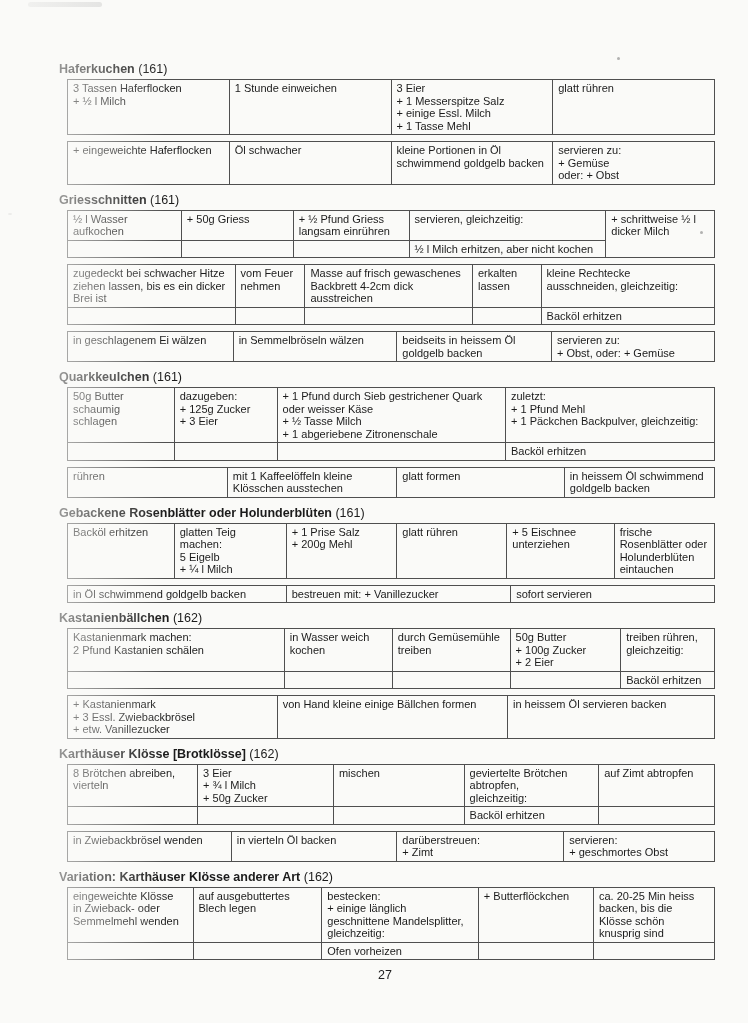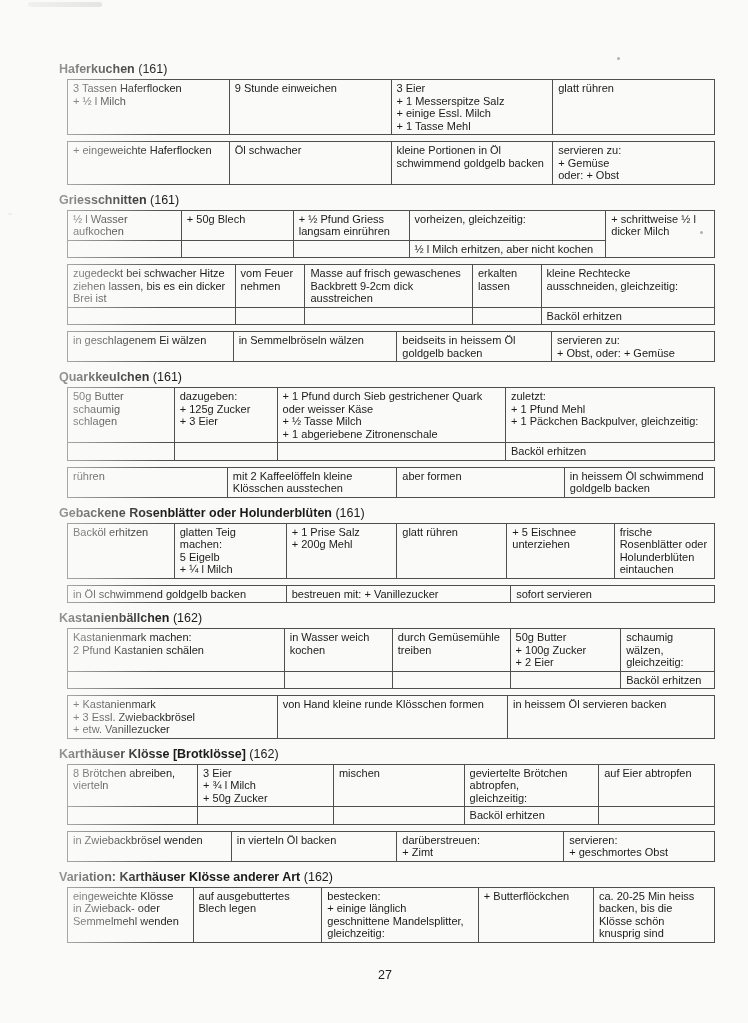--- a/index.html
+++ b/index.html
@@ -81,21 +81,21 @@
         <colgroup>
           <col style="width: 25%;">
           <col style="width: 25%;">
           <col style="width: 25%;">
           <col style="width: 25%;">
         </colgroup>
         <tbody>
           <tr>
             <td>3 Tassen Haferflocken
 + ½ l Milch</td>
-            <td>9 Stunde einweichen</td>
+            <td>1 Stunde einweichen</td>
             <td>3 Eier
 + 1 Messerspitze Salz
 + einige Essl. Milch
 + 1 Tasse Mehl</td>
             <td>glatt rühren</td>
           </tr>
         </tbody>
       </table>
       <table class="recipe-table">
         <colgroup>
@@ -124,24 +124,24 @@
           <col style="width: 17.6%;">
           <col style="width: 17.3%;">
           <col style="width: 17.9%;">
           <col style="width: 30.4%;">
           <col style="width: 16.8%;">
         </colgroup>
         <tbody>
           <tr>
             <td>½ l Wasser
 aufkochen</td>
-            <td>+ 50g Blech</td>
+            <td>+ 50g Griess</td>
             <td>+ ½ Pfund Griess
 langsam einrühren</td>
-            <td>vorheizen, gleichzeitig:</td>
+            <td>servieren, gleichzeitig:</td>
             <td rowspan="2">+ schrittweise ½ l
 dicker Milch</td>
           </tr>
           <tr>
             <td></td>
             <td></td>
             <td></td>
             <td>½ l Milch erhitzen, aber nicht kochen</td>
           </tr>
         </tbody>
@@ -155,21 +155,21 @@
           <col style="width: 26.8%;">
         </colgroup>
         <tbody>
           <tr>
             <td>zugedeckt bei schwacher Hitze
 ziehen lassen, bis es ein dicker
 Brei ist</td>
             <td>vom Feuer
 nehmen</td>
             <td>Masse auf frisch gewaschenes
-Backbrett 9-2cm dick
+Backbrett 4-2cm dick
 ausstreichen</td>
             <td>erkalten
 lassen</td>
             <td>kleine Rechtecke
 ausschneiden, gleichzeitig:</td>
           </tr>
           <tr>
             <td></td>
             <td></td>
             <td></td>
@@ -233,23 +233,23 @@
       <table class="recipe-table">
         <colgroup>
           <col style="width: 24.7%;">
           <col style="width: 26.2%;">
           <col style="width: 25.9%;">
           <col style="width: 23.2%;">
         </colgroup>
         <tbody>
           <tr>
             <td>rühren</td>
-            <td>mit 2 Kaffeelöffeln kleine
+            <td>mit 1 Kaffeelöffeln kleine
 Klösschen ausstechen</td>
-            <td>aber formen</td>
+            <td>glatt formen</td>
             <td>in heissem Öl schwimmend
 goldgelb backen</td>
           </tr>
         </tbody>
       </table>
     </section>
     <section class="recipe">
       <div class="heading"><span class="title">Gebackene Rosenblätter oder Holunderblüten</span> <span class="ref">(161)</span></div>
       <table class="recipe-table">
         <colgroup>
@@ -308,21 +308,21 @@
           <tr>
             <td>Kastanienmark machen:
 2 Pfund Kastanien schälen</td>
             <td>in Wasser weich
 kochen</td>
             <td>durch Gemüsemühle
 treiben</td>
             <td>50g Butter
 + 100g Zucker
 + 2 Eier</td>
-            <td>schaumig wälzen,
+            <td>treiben rühren,
 gleichzeitig:</td>
           </tr>
           <tr>
             <td></td>
             <td></td>
             <td></td>
             <td></td>
             <td>Backöl erhitzen</td>
           </tr>
         </tbody>
@@ -331,21 +331,21 @@
         <colgroup>
           <col style="width: 32.4%;">
           <col style="width: 35.6%;">
           <col style="width: 32%;">
         </colgroup>
         <tbody>
           <tr>
             <td>+ Kastanienmark
 + 3 Essl. Zwiebackbrösel
 + etw. Vanillezucker</td>
-            <td>von Hand kleine runde Klösschen formen</td>
+            <td>von Hand kleine einige Bällchen formen</td>
             <td>in heissem Öl servieren backen</td>
           </tr>
         </tbody>
       </table>
     </section>
     <section class="recipe">
       <div class="heading"><span class="title">Karthäuser Klösse [Brotklösse]</span> <span class="ref">(162)</span></div>
       <table class="recipe-table">
         <colgroup>
           <col style="width: 20.1%;">
@@ -358,21 +358,21 @@
           <tr>
             <td>8 Brötchen abreiben,
 vierteln</td>
             <td>3 Eier
 + ¾ l Milch
 + 50g Zucker</td>
             <td>mischen</td>
             <td>geviertelte Brötchen
 abtropfen,
 gleichzeitig:</td>
-            <td>auf Eier abtropfen</td>
+            <td>auf Zimt abtropfen</td>
           </tr>
           <tr>
             <td></td>
             <td></td>
             <td></td>
             <td>Backöl erhitzen</td>
             <td></td>
           </tr>
         </tbody>
       </table>
@@ -415,20 +415,27 @@
             <td>bestecken:
 + einige länglich
 geschnittene Mandelsplitter,
 gleichzeitig:</td>
             <td>+ Butterflöckchen</td>
             <td>ca. 20-25 Min heiss
 backen, bis die
 Klösse schön
 knusprig sind</td>
           </tr>
+          <tr>
+            <td></td>
+            <td></td>
+            <td>Ofen vorheizen</td>
+            <td></td>
+            <td></td>
+          </tr>
         </tbody>
       </table>
     </section>
   </div>
 
 <div class="page-number">27</div>
 
 <div class="left-fade"></div>
 <div class="smudge"></div>
 <div class="speck speck-1"></div>

